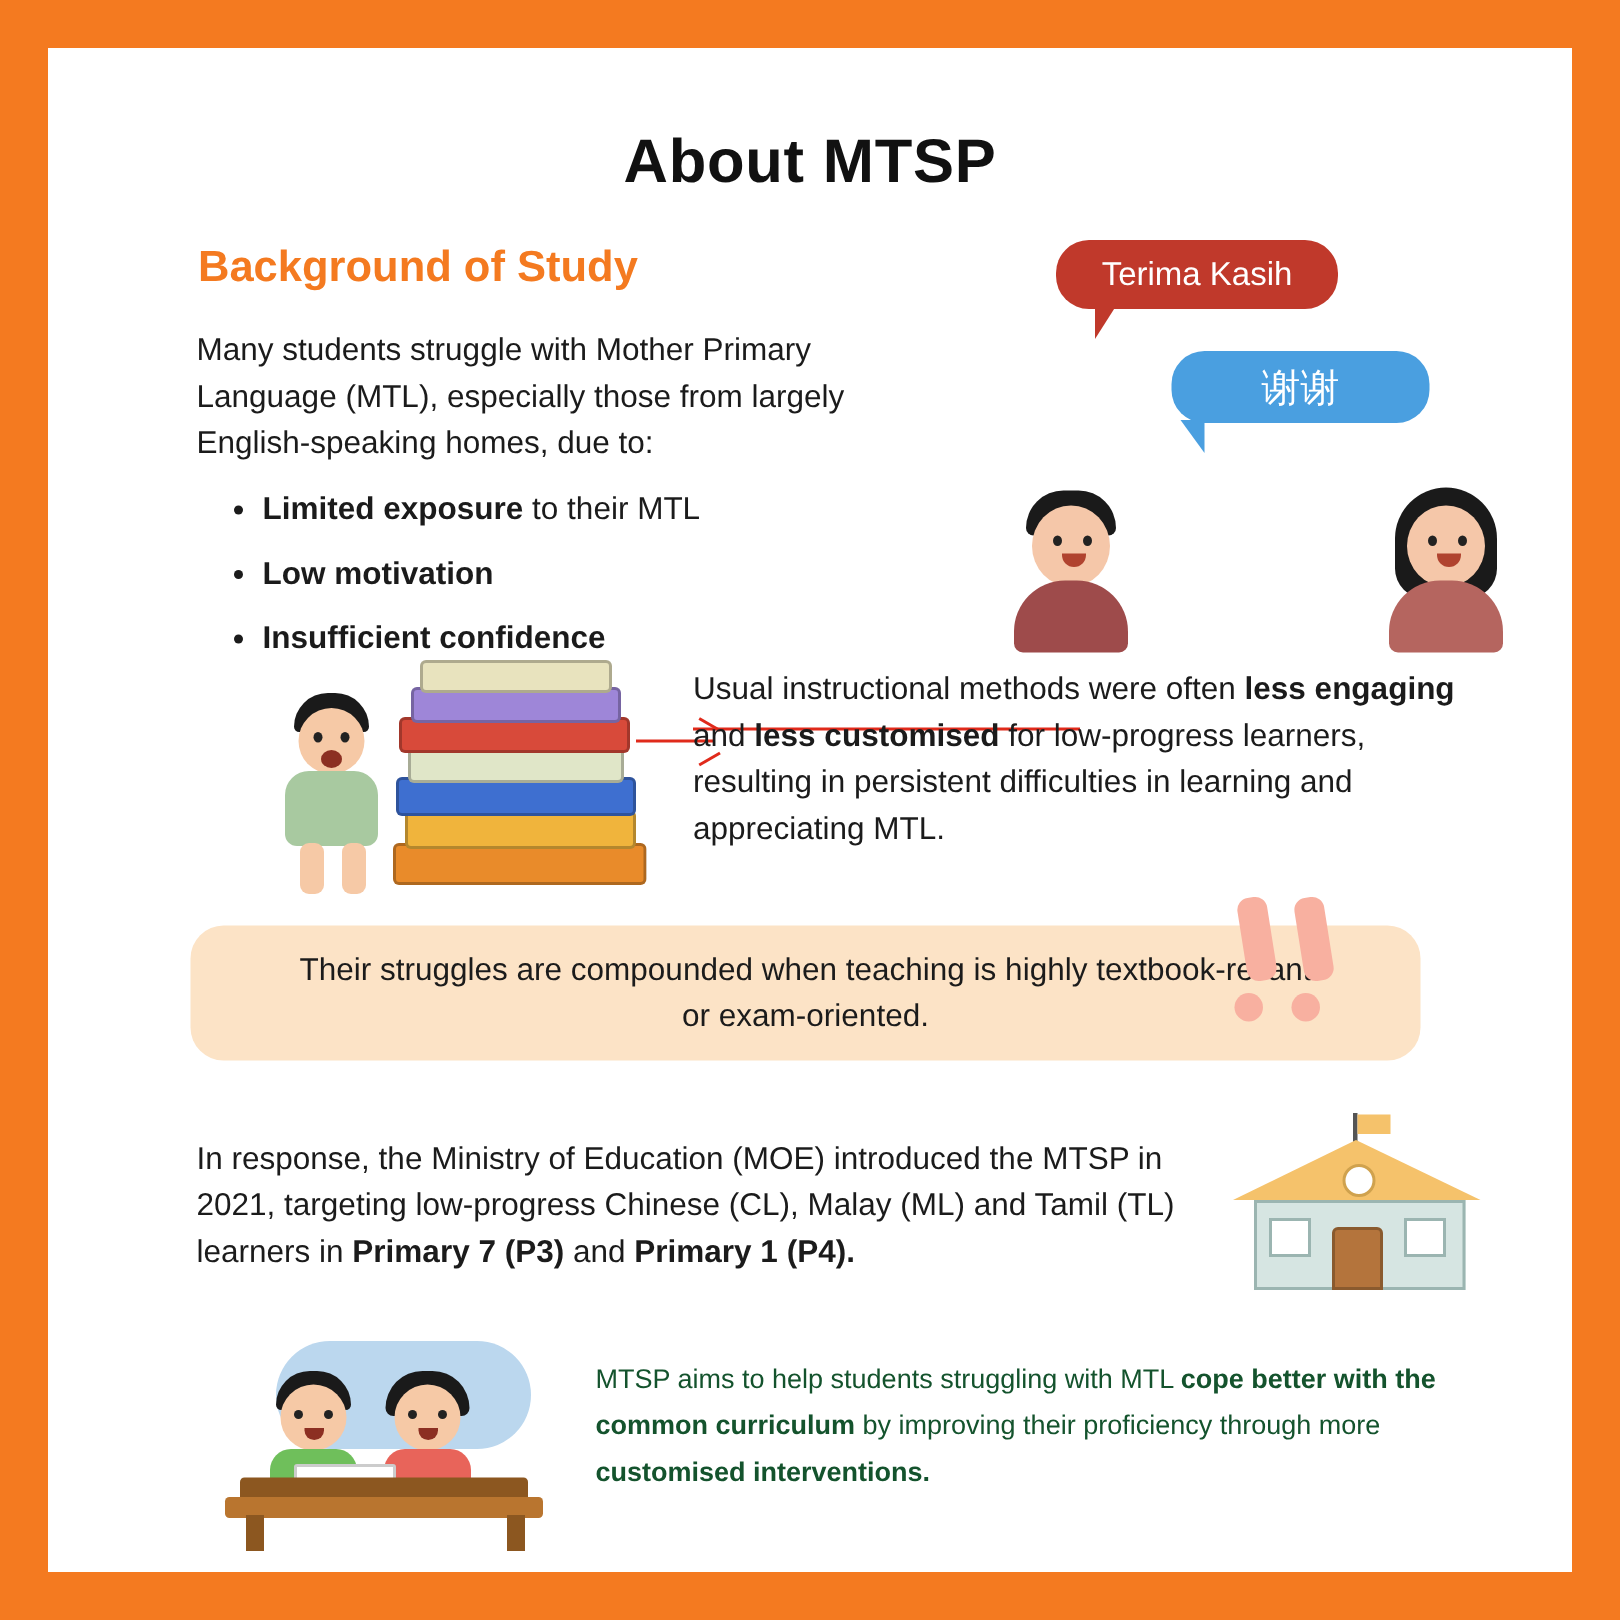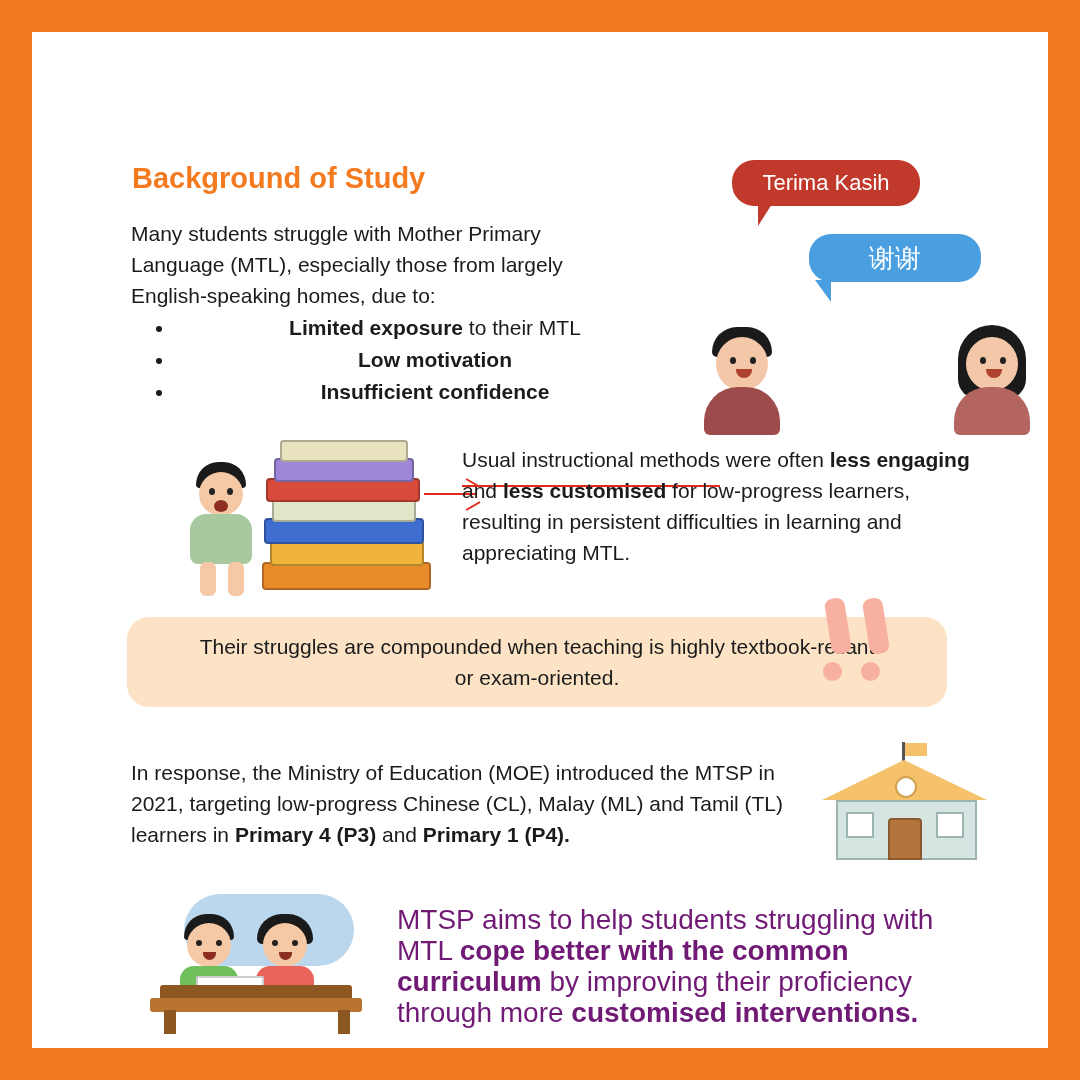--- a/index.html
+++ b/index.html
@@ -60,25 +60,25 @@
     position: absolute;
     left: 118px;
     top: 280px;
     width: 520px;
     margin: 0;
     padding: 0 0 0 25px;
     font-size: 21px;
     line-height: 31px;
     color: #1b1b1b;
   }
-  .bullets li { margin: 0 0 1px 0; text-align: center; }
+  .bullets li { margin: 12px 0 1px 0; }
   .bullets b { font-weight: bold; }
 
   
-  .bubbles { position: absolute; left: 652px; top: 95px; width: 360px; height: 330px; }
+  .bubbles { position: absolute; left: 624px; top: 95px; width: 360px; height: 330px; }
 
   .bubble {
     position: absolute;
     border-radius: 22px;
     color: #ffffff;
     display: flex;
     align-items: center;
     justify-content: center;
     font-size: 22px;
     white-space: nowrap;
@@ -274,23 +274,23 @@
   }
   .school .pole { position: absolute; left: 80px; top: 0; width: 3px; height: 22px; background: #555; }
   .school .flag { position: absolute; left: 83px; top: 1px; width: 22px; height: 13px; background: #F5C26B; }
 
   
   .para-aims {
     position: absolute;
     left: 365px;
     top: 872px;
     width: 580px;
-    font-size: 28px;
-    line-height: 31px;
-    color: #701a75;
+    font-size: 18px;
+    line-height: 31px;
+    color: #14532d;
   }
   .para-aims b { font-weight: bold; }
 
   
   .desk-art { position: absolute; left: 110px; top: 858px; width: 230px; height: 145px; }
   .desk-art .cloud {
     position: absolute; left: 42px; top: 4px; width: 170px; height: 72px;
     background: #BBD7EE; border-radius: 36px;
   }
   .desk-art .kid { position: absolute; top: 24px; }
@@ -320,20 +320,21 @@
   .desk-art .book-open {
     position: absolute; left: 54px; top: 86px; width: 64px; height: 12px;
     background: #ffffff; border: 2px solid #cccccc; border-radius: 2px;
   }
 </style>
 </head>
 <body>
 
 <div class="page">
 
+  <div class="title">About MTSP</div>
 
   <div class="section-heading">Background of Study</div>
 
   <div class="intro">Many students struggle with Mother Primary Language (MTL), especially those from largely English-speaking homes, due to:</div>
 
   <ul class="bullets">
     <li>
       <b>Limited exposure</b><span> to their MTL</span>
     </li>
     <li>
@@ -402,21 +403,21 @@
     <div class="banner-text">Their struggles are compounded when teaching is highly textbook-reliant or exam-oriented.</div>
   </div>
   <div class="excl">
     <span class="a"></span>
     <span class="b"></span>
     <i class="a"></i>
     <i class="b"></i>
   </div>
 
   <div class="para-moe">
-    <span>In response, the Ministry of Education (MOE) introduced the MTSP in 2021, targeting low-progress Chinese (CL), Malay (ML) and Tamil (TL) learners in </span><b>Primary 4 (P3)</b><span> and </span><b>Primary 1 (P4).</b>
+    <span>In response, the Ministry of Education (MOE) introduced the MTSP in 2021, targeting low-progress Chinese (CL), Malay (ML) and Tamil (TL) learners in </span><b>Primary 7 (P3)</b><span> and </span><b>Primary 1 (P4).</b>
   </div>
 
   <div class="school">
     <div class="pole"></div>
     <div class="flag"></div>
     <div class="roof"></div>
     <div class="clock"></div>
     <div class="base"></div>
     <div class="win w1"></div>
     <div class="win w2"></div>

